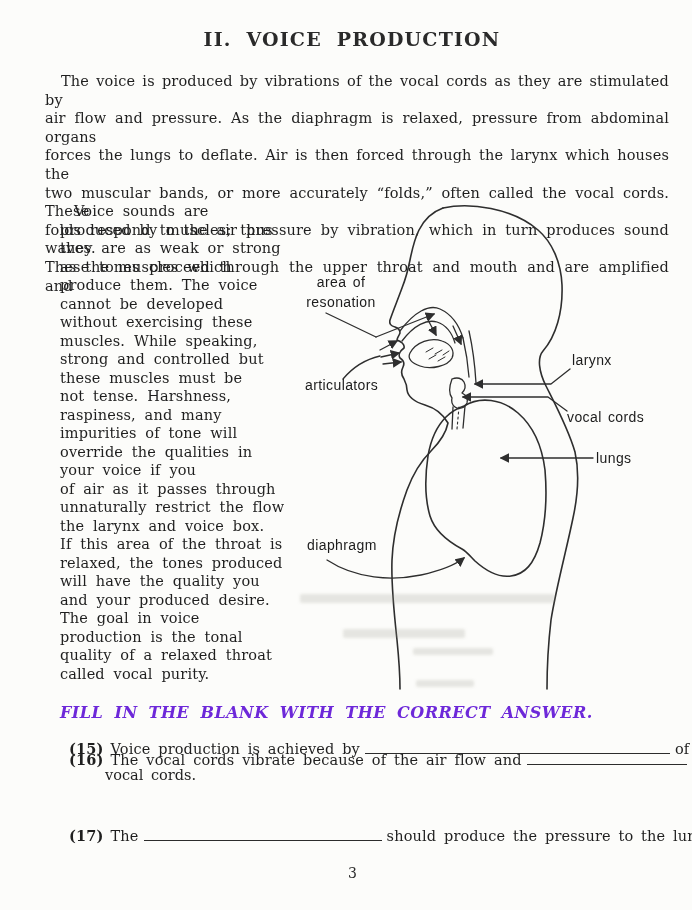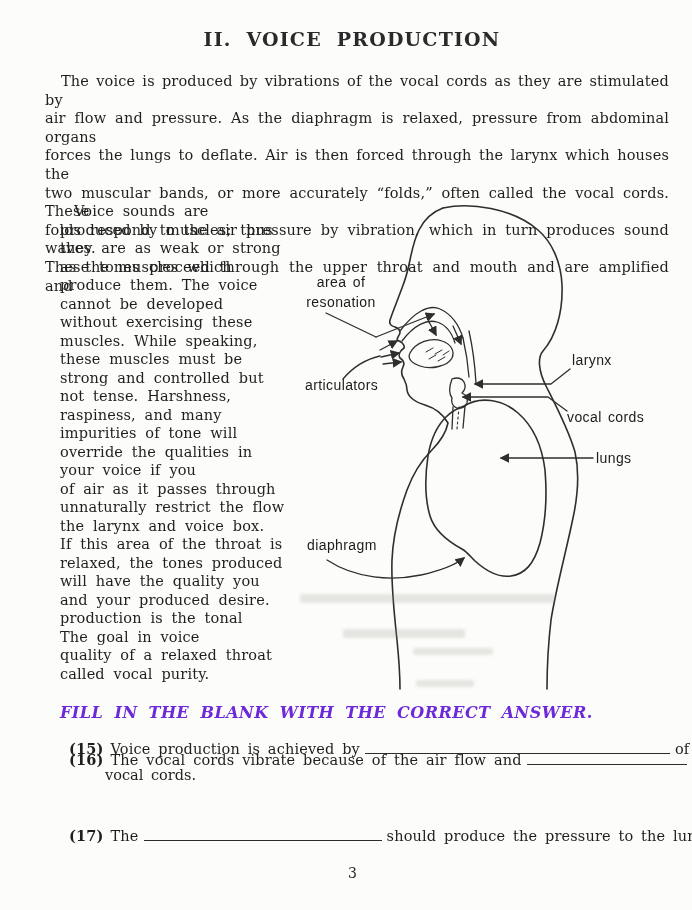--- a/index.html
+++ b/index.html
@@ -81,36 +81,36 @@
 
 <div class="leftcol">
     <div class="line">Voice sounds are</div>
     <div class="line">produced by muscles; thus</div>
     <div class="line">they are as weak or strong</div>
     <div class="line">as the muscles which</div>
     <div class="line">produce them. The voice</div>
     <div class="line">cannot be developed</div>
     <div class="line">without exercising these</div>
     <div class="line">muscles. While speaking,</div>
+    <div class="line">strong and controlled but</div>
     <div class="line">these muscles must be</div>
-    <div class="line">strong and controlled but</div>
     <div class="line">not tense. Harshness,</div>
     <div class="line">raspiness, and many</div>
     <div class="line">impurities of tone will</div>
     <div class="line">override the qualities in</div>
     <div class="line">your voice if you</div>
     <div class="line">of air as it passes through</div>
     <div class="line">unnaturally restrict the flow</div>
     <div class="line">the larynx and voice box.</div>
     <div class="line">If this area of the throat is</div>
     <div class="line">relaxed, the tones produced</div>
     <div class="line">will have the quality you</div>
     <div class="line">and your produced desire.</div>
+    <div class="line">The goal in voice</div>
     <div class="line">production is the tonal</div>
-    <div class="line">The goal in voice</div>
     <div class="line">quality of a relaxed throat</div>
     <div class="line">called vocal purity.</div>
   </div>
 
 <div class="diagram">
 <svg viewBox="0 0 400 490">
   <defs>
     <marker id="arr" viewBox="0 0 10 10" refX="8.5" refY="5" markerWidth="7.5" markerHeight="7.5" orient="auto-start-reverse">
       <path d="M0,0 L10,5 L0,10 z" fill="#2e2e2e"></path>
     </marker>

